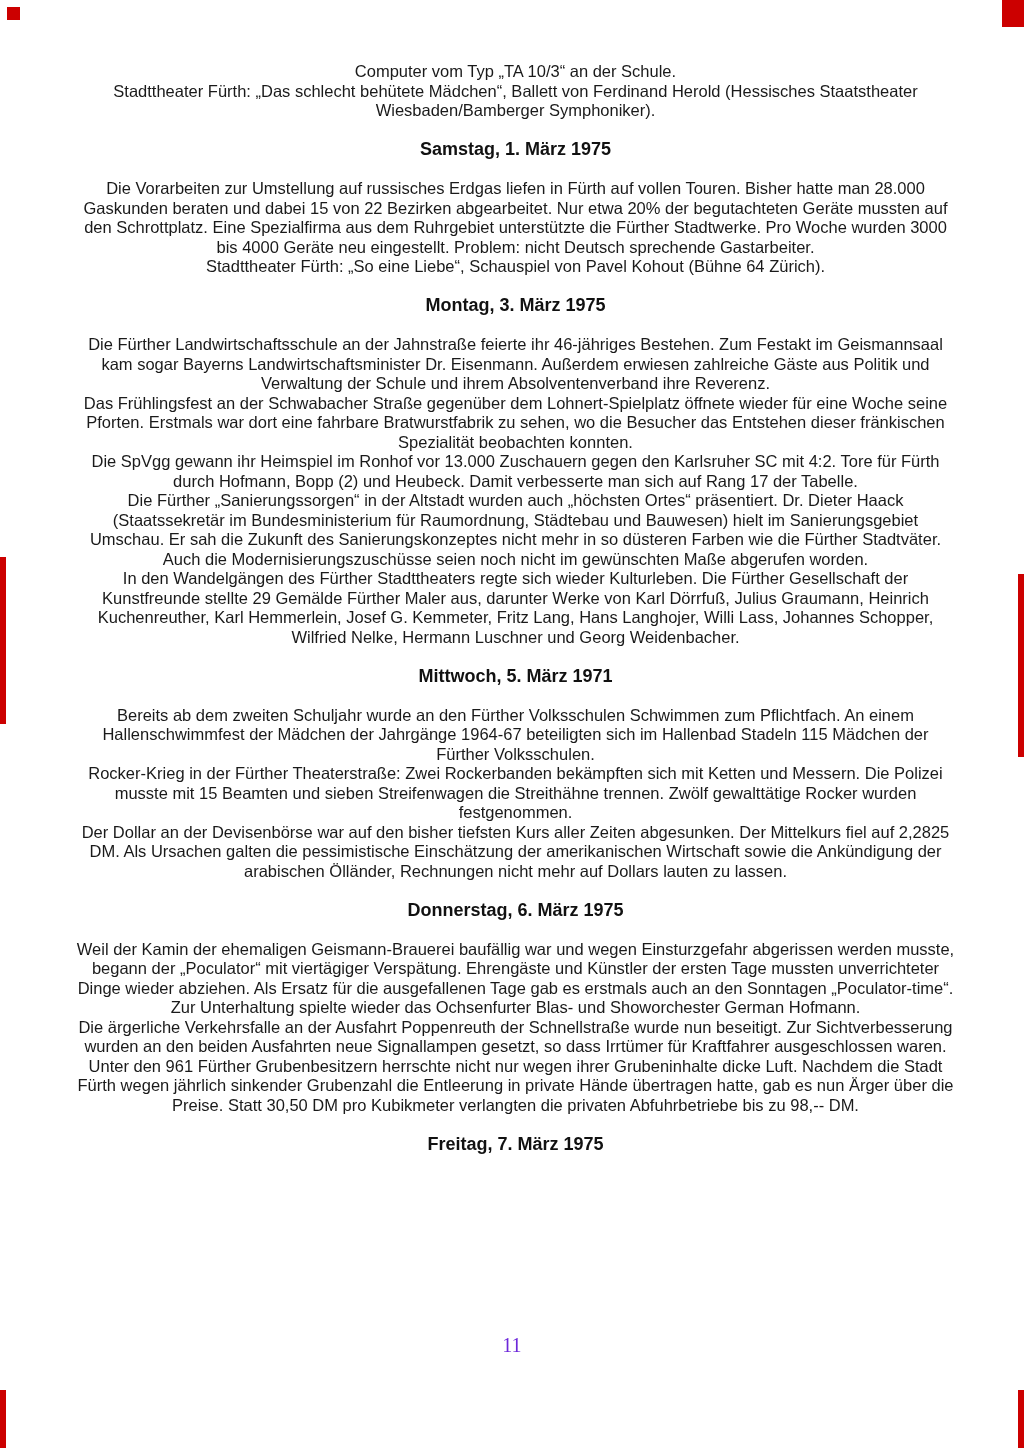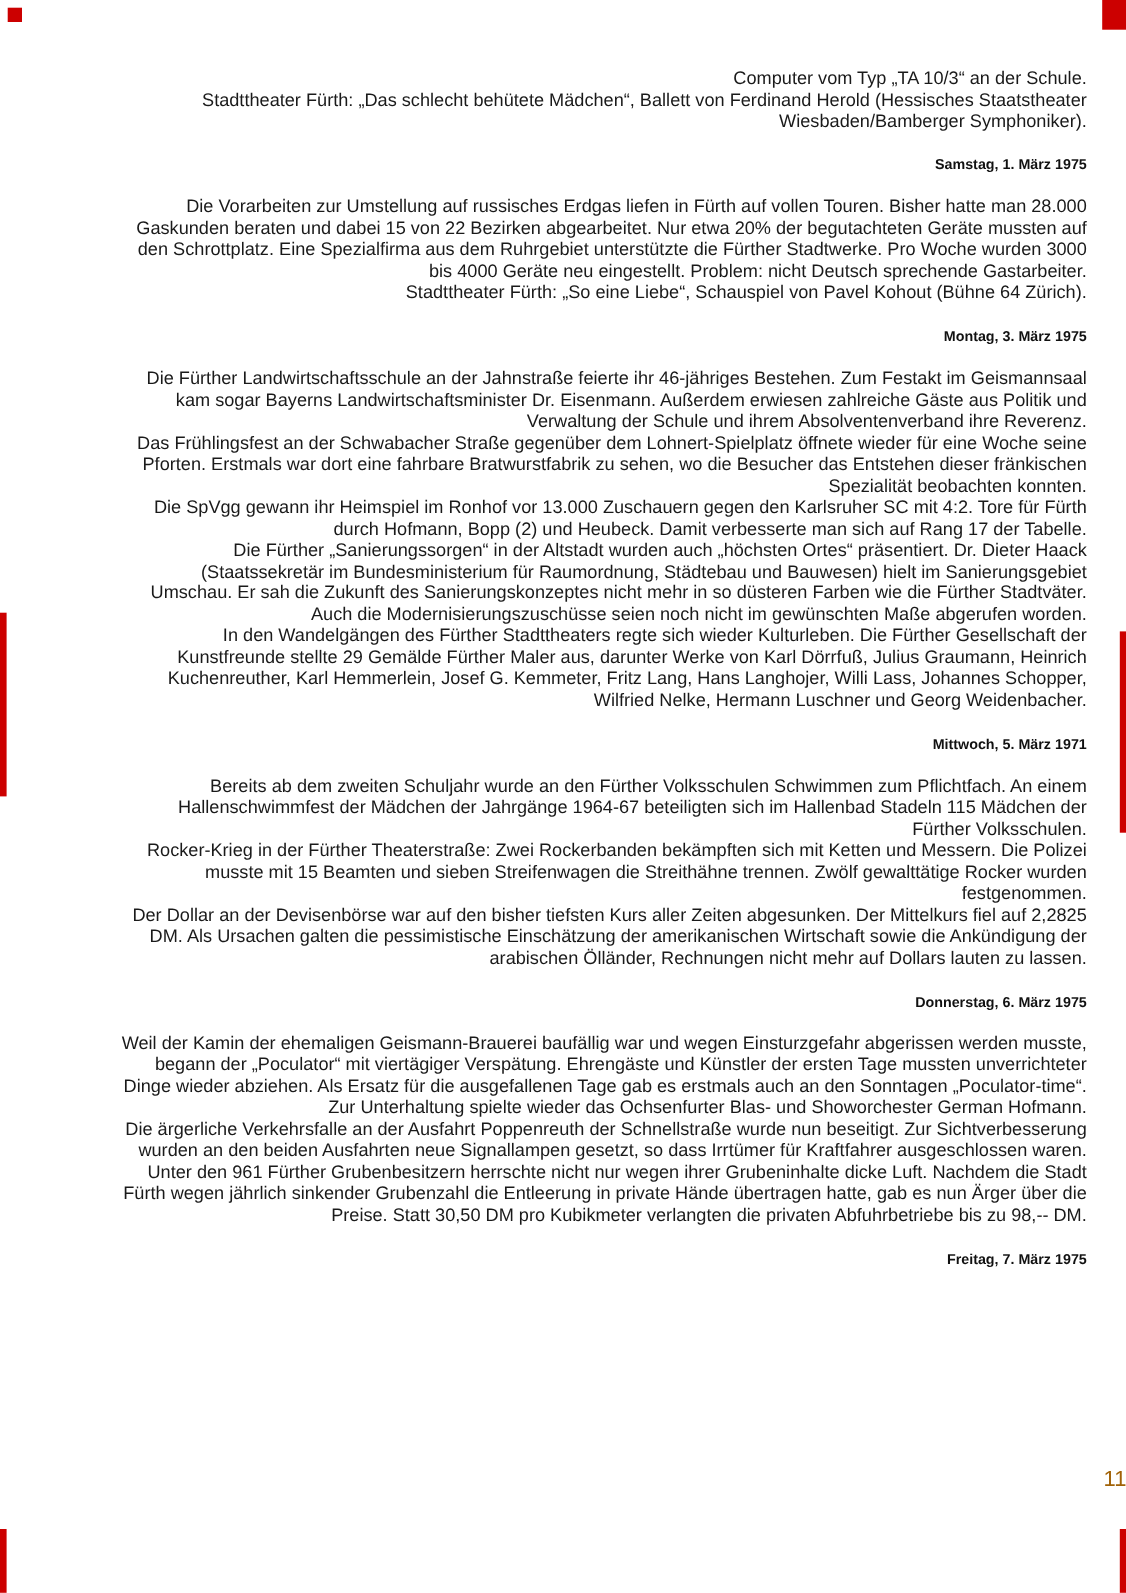--- a/index.html
+++ b/index.html
@@ -20,45 +20,44 @@
     inset: 0;
     background: #ffffff;
   }
   .content {
     position: absolute;
     left: 75px;
     top: 62px;
     width: 881px;
     font-size: 16.5px;
     line-height: 19.5px;
-    text-align: right;
-    margin-left: 32px;
+    text-align: center;
   }
   .intro p,
   p.para {
     margin: 0;
     padding: 0;
   }
   h2.day-heading {
-    font-size: 13px;
+    font-size: 18px;
     line-height: 19.5px;
     font-weight: 700;
     margin: 19.5px 0 19.5px 0;
     padding: 0;
     color: #111111;
   }
   .page-number {
     position: absolute;
     top: 1334px;
     left: 0;
     width: 100%;
-    text-align: right;
-    font-family: Liberation Sans, sans-serif;
+    text-align: center;
+    font-family: Liberation Serif, serif;
     font-size: 20px;
-    color: #a16207;
+    color: #6d28d9;
   }
   .mark {
     position: absolute;
     background: var(--mark-color, #cc0000);
   }
   .mark-top-left     { left: 7px;  top: 7px;    width: 13px; height: 13px; }
   .mark-top-right    { right: 0;   top: 0;      width: 22px; height: 27px; }
   .mark-left-mid     { left: 0;    top: 557px;  width: 6px;  height: 167px; }
   .mark-right-mid    { right: 0;   top: 574px;  width: 6px;  height: 183px; }
   .mark-bottom-left  { left: 0;    bottom: 0;   width: 6px;  height: 58px; }

